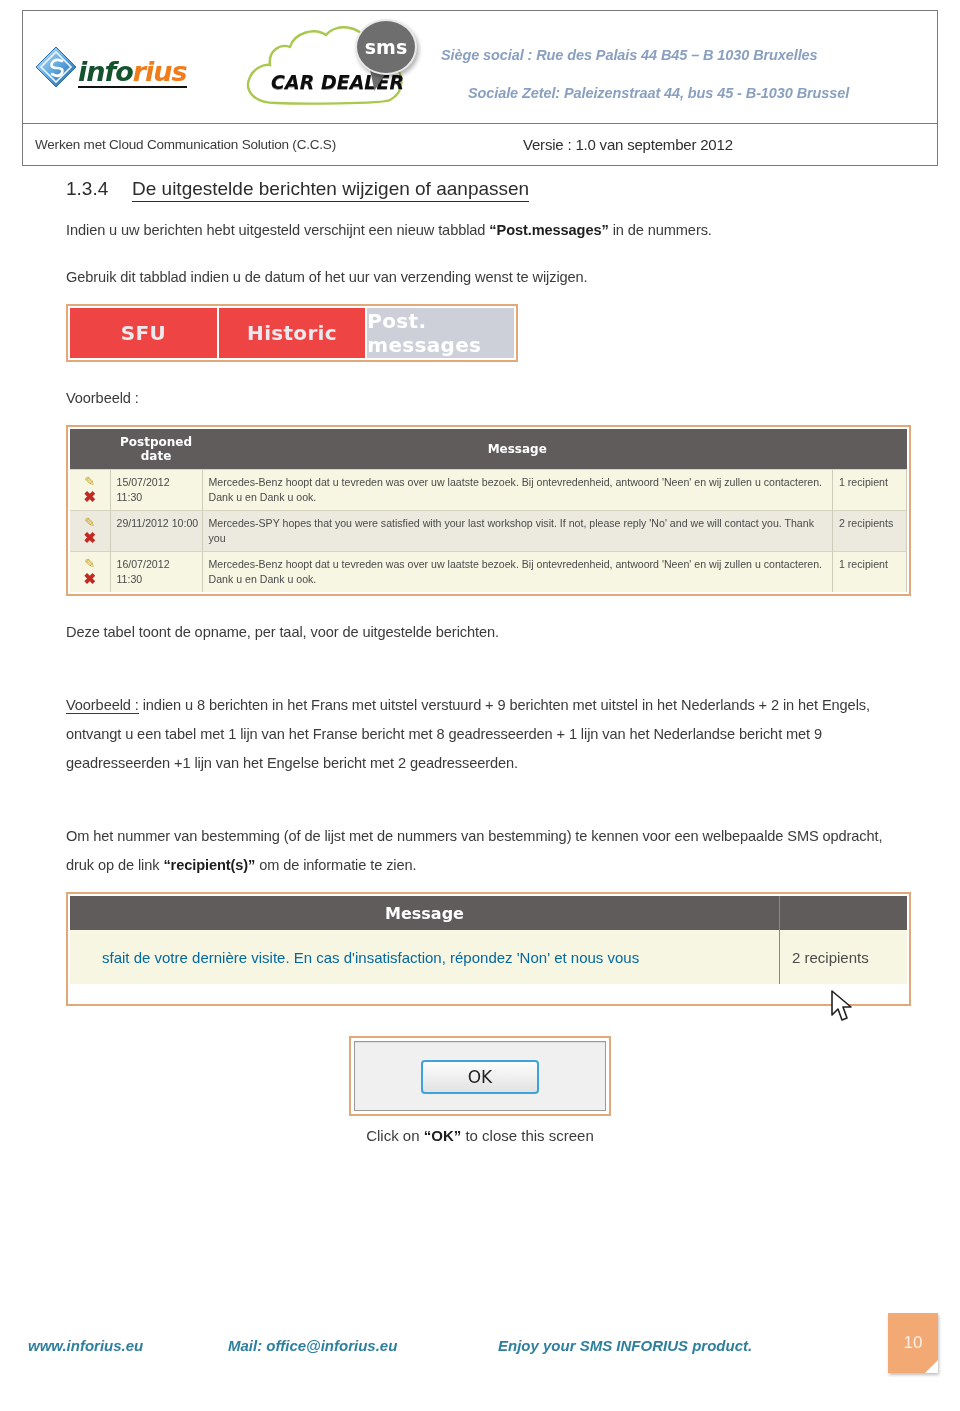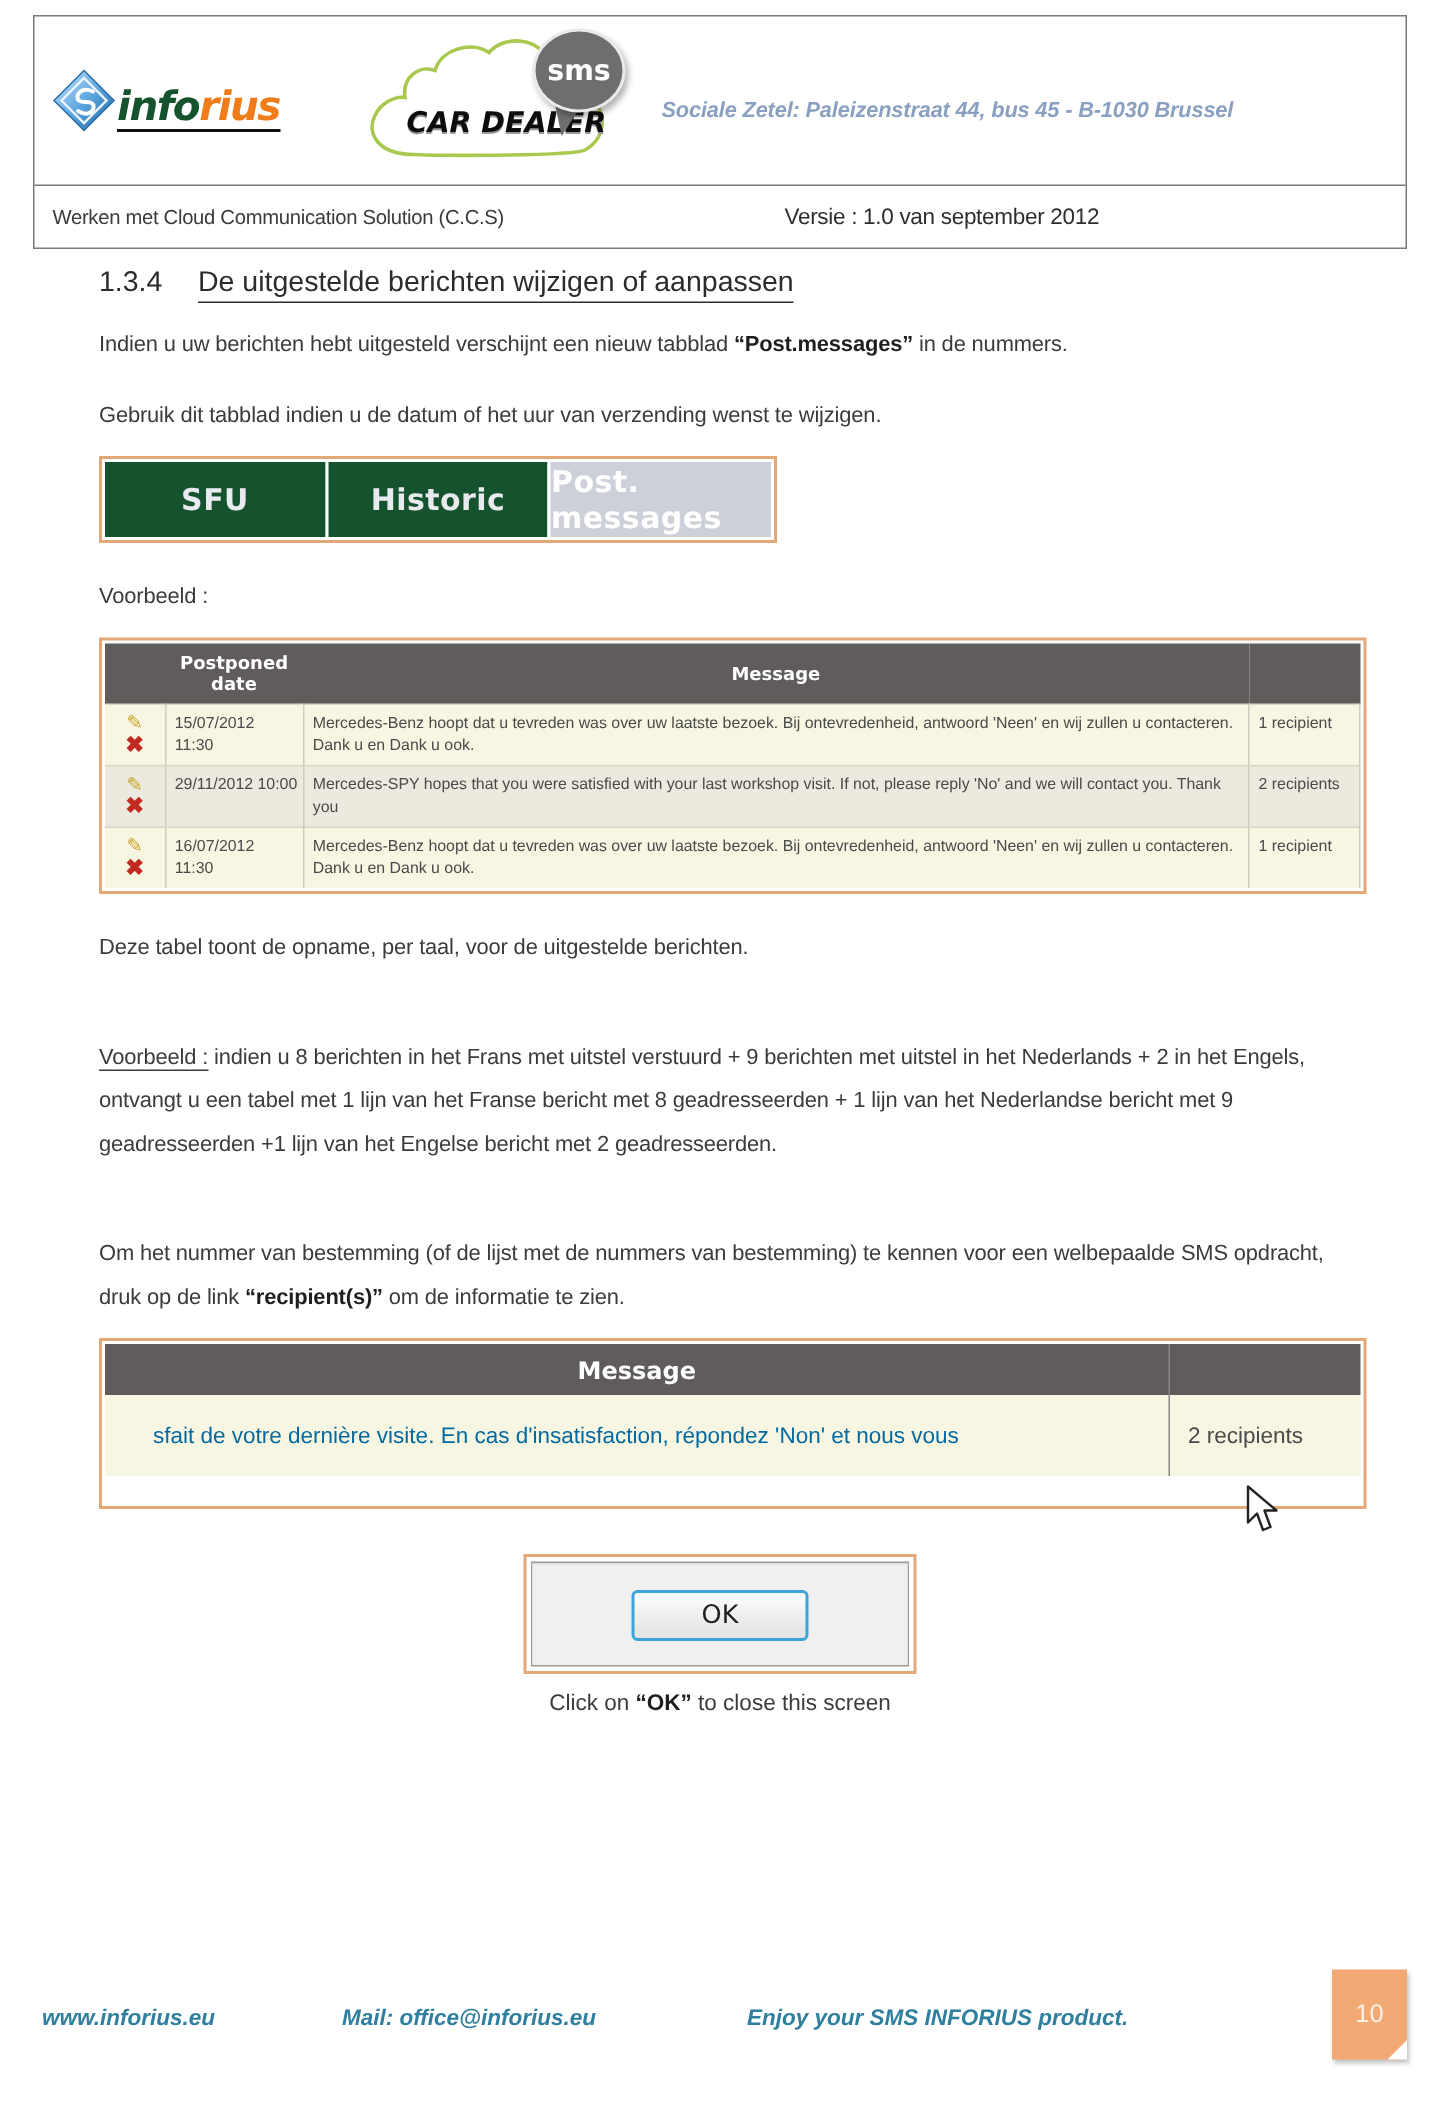--- a/index.html
+++ b/index.html
@@ -63,21 +63,21 @@
     border-top: 22px solid #6e6e6e;
     transform: rotate(8deg);
   }
 
   .addr-block { flex: 1; padding-left: 18px; }
   .addr-line {
     color: #8aa0c0; font-style: italic; font-weight: bold;
     font-size: 14.5px; font-family: "Liberation Sans", sans-serif;
     margin: 14px 0 0 0; letter-spacing: -0.1px;
   }
-  .addr-line + .addr-line { margin-top: 22px; }
+  .addr-line + .addr-line { margin-top: 22px; margin-left: 27px; }
 
   .hdr-bottom {
     border-top: 1.5px solid #7a7a7a;
     height: 42px; display: flex; align-items: center;
   }
   .hdr-subject {
     font-size: 13.5px; color: #3b3b3b; padding-left: 12px;
     letter-spacing: -0.2px; width: 500px;
   }
   .hdr-version { font-size: 15px; color: #2e2e2e; letter-spacing: -0.2px; }
@@ -105,21 +105,21 @@
   .ul { border-bottom: 1.1px solid #3b3b3b; }
 
   
   .shot-tabs {
     margin: 0 0 0 66px; width: 452px;
     border: 2px solid #e3a878; background: #fff; padding: 2px;
   }
   .tabbar { display: flex; height: 50px; }
   .tab {
     flex: 1; display: flex; align-items: center; justify-content: center;
-    background: #14532d; color: #e8eaee;
+    background: #ef4444; color: #e8eaee;
     font-size: 20px; font-weight: bold;
     font-family: "DejaVu Sans", sans-serif;
     letter-spacing: .3px;
   }
   .tab + .tab { border-left: 2px solid #ffffff; }
   .tab.active { background: #cdd0d8; color: #ffffff; }
 
   
   .shot-table {
     margin: 0 0 0 66px; width: 845px;
@@ -279,20 +279,21 @@
                    C166 56 168 76 152 85 C144 89 60 89 38 88 Z" fill="#ffffff" stroke="#a9c84e" stroke-width="2.4"></path>
         </svg>
         <span class="cardealer-text">CAR DEALER</span>
         <span class="sms-tail"></span>
         <span class="sms-bubble">
           <span>sms</span>
         </span>
       </div>
 
       <div class="addr-block">
+        <p class="addr-line">Siège social : Rue des Palais 44 B45 – B 1030 Bruxelles</p>
         <p class="addr-line">Sociale Zetel: Paleizenstraat 44, bus 45 - B-1030 Brussel</p>
       </div>
     </div>
 
     <div class="hdr-bottom">
       <div class="hdr-subject">Werken met Cloud Communication Solution (C.C.S)</div>
       <div class="hdr-version">Versie : 1.0 van september 2012</div>
     </div>
   </div>
 

